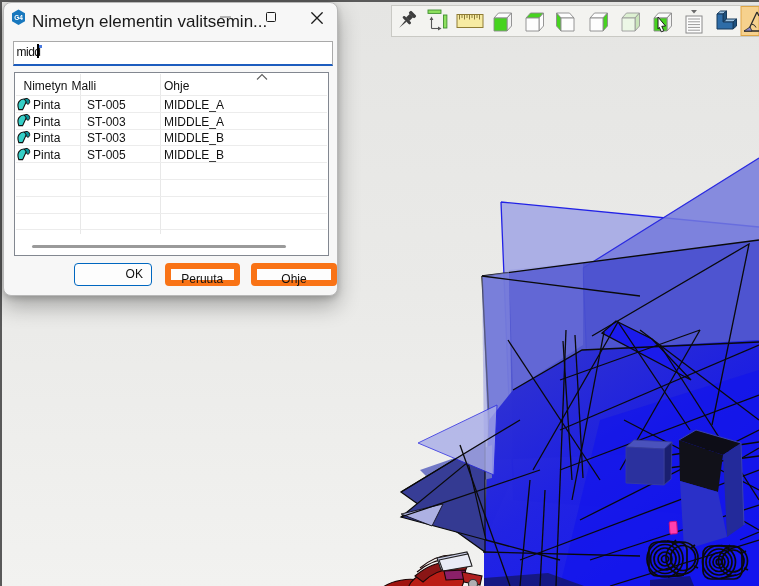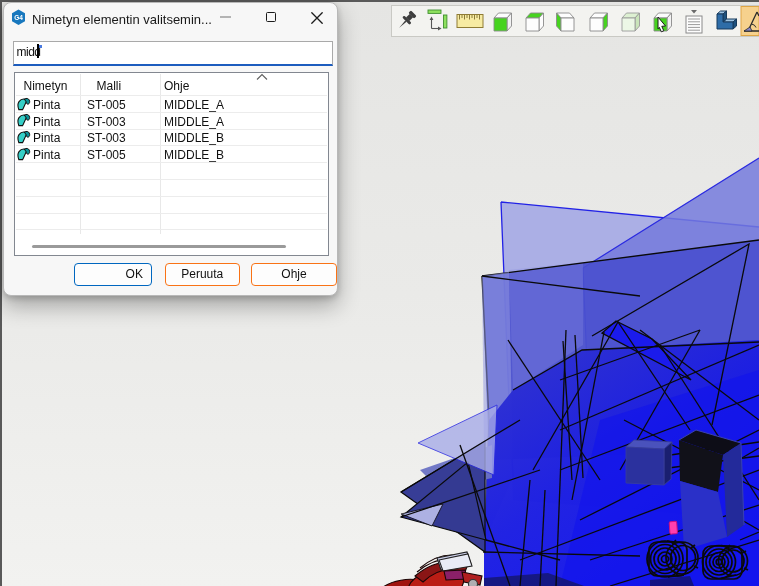--- a/index.html
+++ b/index.html
@@ -8,34 +8,34 @@
  background:linear-gradient(180deg,#e5e5e3 0%,#eaeae8 50%,#f2f2f0 100%);}
 #topline{position:absolute;left:0;top:0;width:759px;height:2px;background:#595959;z-index:5;}
 #leftline{position:absolute;left:0;top:0;width:2px;height:586px;background:#595959;z-index:5;}
 #model{position:absolute;left:0;top:0;z-index:1;}
 #toolbar{position:absolute;left:391px;top:5px;width:369px;height:32px;background:#f3f3f0;
  border:1px solid #c9c9c4;box-sizing:border-box;z-index:2;}
 #dlg{position:absolute;left:3px;top:2px;width:335px;height:294px;background:#f7f7f7;
  border:1px solid #b8b8b8;border-radius:8px;box-sizing:border-box;z-index:10;
  box-shadow:0 10px 22px rgba(0,0,0,0.30), 0 2px 6px rgba(0,0,0,0.18);}
 .abs{position:absolute;}
-#title{left:28px;top:8.5px;font-size:13px;color:#191919;letter-spacing:0px;}
+#title{left:28px;top:8.5px;font-size:17px;color:#191919;letter-spacing:0px;}
 #minbtn{left:216px;top:13px;width:11px;height:1.5px;background:#b4b4b4;}
 #maxbtn{left:261.5px;top:9px;width:8px;height:8px;border:1.3px solid #1b1b1b;border-radius:1.5px;}
 #input{left:8.5px;top:37.5px;width:318px;height:22px;background:#fff;
  border:1px solid #a9a9a9;border-bottom:2.5px solid #1c5cbe;}
 #inputtext{left:12.5px;top:41.5px;font-size:12px;color:#111;letter-spacing:-0.5px;}
 #caret{left:33.2px;top:41.3px;width:1.8px;height:14px;background:#000;}
 #caretdot{left:35px;top:42.3px;width:3px;height:3px;background:#4a7ae0;}
 #table{left:9.5px;top:68.5px;width:313px;height:182px;background:#fff;border:1px solid #828790;}
 .colline{top:1px;width:1px;height:160px;background:#e8e8e8;}
 .rowline{left:1px;width:311px;height:1px;background:#ececec;}
 .cell{font-size:12px;color:#111;}
 #scrollthumb{left:28px;top:241.5px;width:254px;height:3px;background:#9a9a9a;border-radius:1.5px;}
-.btn{top:260px;height:23px;background:#fdfdfd;border:1px solid #f97316;border-radius:4px;
+.btn{top:260px;height:23px;background:#fdfdfd;border:6px solid #f97316;border-radius:4px;
  font-size:12px;color:#111;text-align:center;line-height:20px;box-sizing:border-box;}
 #okbtn{left:70px;width:77.5px;border:1.4px solid #0067c0;padding-left:43px;}
 #cancelbtn{left:161px;width:74.5px;}
 #helpbtn{left:247px;width:86px;}
 </style>
 </head>
 <body>
 <svg id="model" width="759" height="586" viewBox="0 0 759 586">
 <defs>
 <g id="picon">
@@ -275,21 +275,21 @@
     <div class="abs rowline" style="top:22.5px"></div>
     <div class="abs rowline" style="top:39.3px"></div>
     <div class="abs rowline" style="top:56.1px"></div>
     <div class="abs rowline" style="top:72.9px"></div>
     <div class="abs rowline" style="top:89.7px"></div>
     <div class="abs rowline" style="top:106.5px"></div>
     <div class="abs rowline" style="top:123.3px"></div>
     <div class="abs rowline" style="top:140.1px"></div>
     <div class="abs rowline" style="top:156.9px"></div>
     <div class="abs cell" style="left:9px;top:6.6px">Nimetyn</div>
-    <div class="abs cell" style="left:82px;top:6.6px">Malli</div>
+    <div class="abs cell" style="left:57px;top:6.6px">Malli</div>
     <div class="abs cell" style="left:149.5px;top:6.6px">Ohje</div>
     <svg class="abs" style="left:241px;top:0px" width="12" height="8" viewBox="0 0 12 8">
       <path d="M1,6.5 L6,1.5 L11,6.5" fill="none" stroke="#606060" stroke-width="1.1"></path>
     </svg>
     <div class="abs cell" style="left:18.5px;top:25.2px">Pinta</div>
     <div class="abs cell" style="left:72.5px;top:25.2px">ST-005</div>
     <div class="abs cell" style="left:149.5px;top:25.2px">MIDDLE_A</div>
     <div class="abs cell" style="left:18.5px;top:42px">Pinta</div>
     <div class="abs cell" style="left:72.5px;top:42px">ST-003</div>
     <div class="abs cell" style="left:149.5px;top:42px">MIDDLE_A</div>

